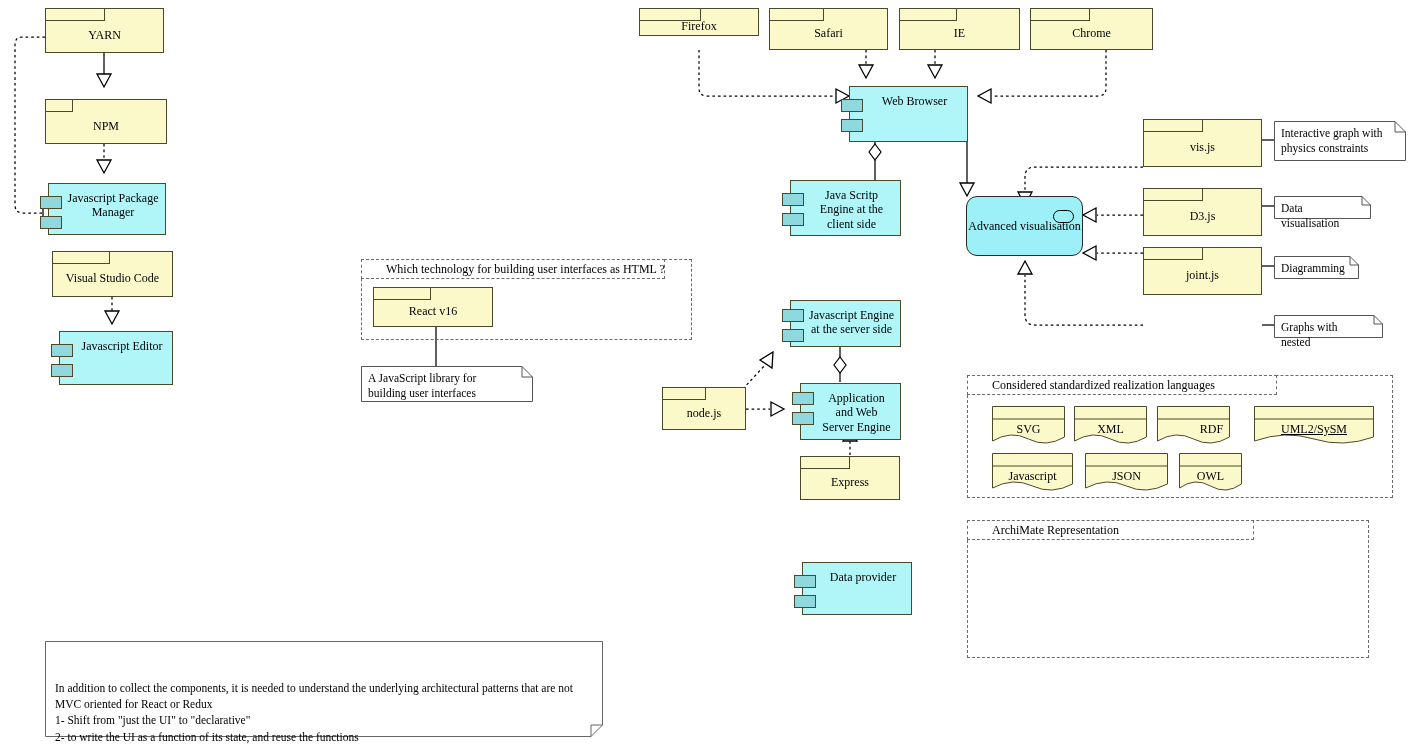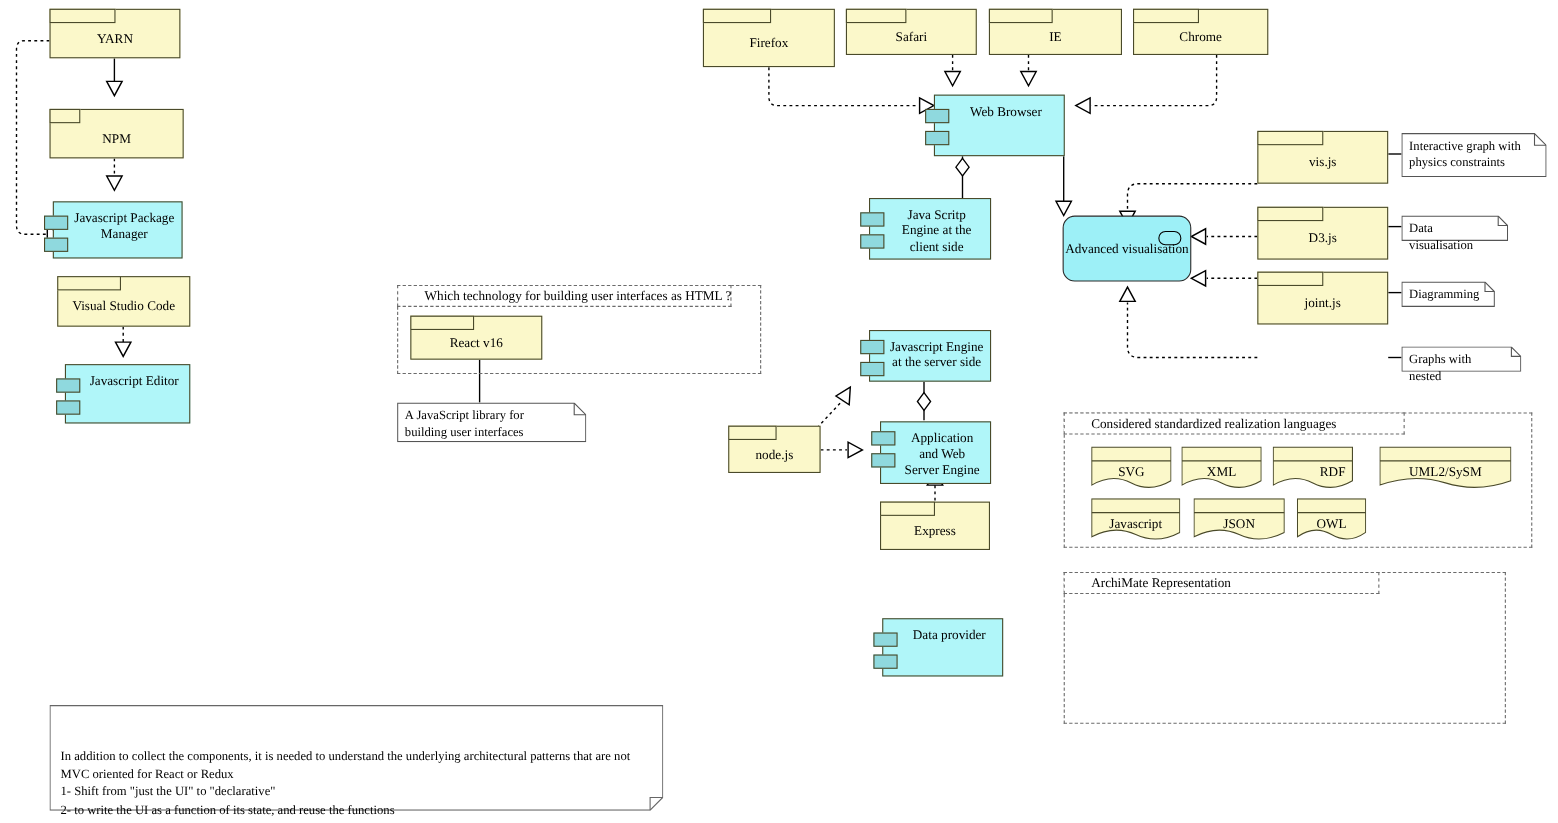--- a/index.html
+++ b/index.html
@@ -261,21 +261,21 @@
     <div class="tab" style="width:58px;"></div>
     <div class="lbl">Visual Studio Code</div>
   </div>
 
   <div class="node comp" style="left:59px; top:331px; width:114px; height:54px;">
     <div class="ctab t1"></div>
     <div class="ctab t2"></div>
     <div class="lbl">Javascript Editor</div>
   </div>
 
-  <div class="node pkg" style="left:639px; top:8px; width:120px; height:53px;">
+  <div class="node pkg" style="left:639px; top:8px; width:120px; height:28px;">
     <div class="tab" style="width:62px;"></div>
     <div class="lbl">Firefox</div>
   </div>
 
   <div class="node pkg" style="left:769px; top:8px; width:119px; height:42px;">
     <div class="tab" style="width:55px;"></div>
     <div class="lbl">Safari</div>
   </div>
 
   <div class="node pkg" style="left:899px; top:8px; width:121px; height:42px;">
@@ -423,21 +423,21 @@
   </div>
 
   <div class="node art" style="left:1157px; top:406px; width:73px; height:40px;padding-left:36px;">
     <svg class="asvg" width="73" height="40">
       <path d="M0.5,0.5 L72.5,0.5 L72.5,31 Q54,42 36.5,33 Q19,24 0.5,35 Z" fill="#fbf8ca" stroke="#4a4a2a" stroke-width="1"></path>
       <line x1="0.5" y1="13" x2="72.5" y2="13" stroke="#4a4a2a" stroke-width="1"></line>
     </svg>
     <div class="lbl" style="margin-top:16px;">RDF</div>
   </div>
 
-  <div class="node art" style="left:1254px; top:406px; width:120px; height:40px;">
+  <div class="node art" style="left:1254px; top:406px; width:120px; height:40px;text-decoration:underline;">
     <svg class="asvg" width="120" height="40">
       <path d="M0.5,0.5 L119.5,0.5 L119.5,31 Q89,42 60,33 Q31,24 0.5,35 Z" fill="#fbf8ca" stroke="#4a4a2a" stroke-width="1"></path>
       <line x1="0.5" y1="13" x2="119.5" y2="13" stroke="#4a4a2a" stroke-width="1"></line>
     </svg>
     <div class="lbl" style="margin-top:16px;">UML2/SySM</div>
   </div>
 
   <div class="node art" style="left:992px; top:453px; width:81px; height:40px;">
     <svg class="asvg" width="81" height="40">
       <path d="M0.5,0.5 L80.5,0.5 L80.5,31 Q60,42 40.5,33 Q21,24 0.5,35 Z" fill="#fbf8ca" stroke="#4a4a2a" stroke-width="1"></path>

